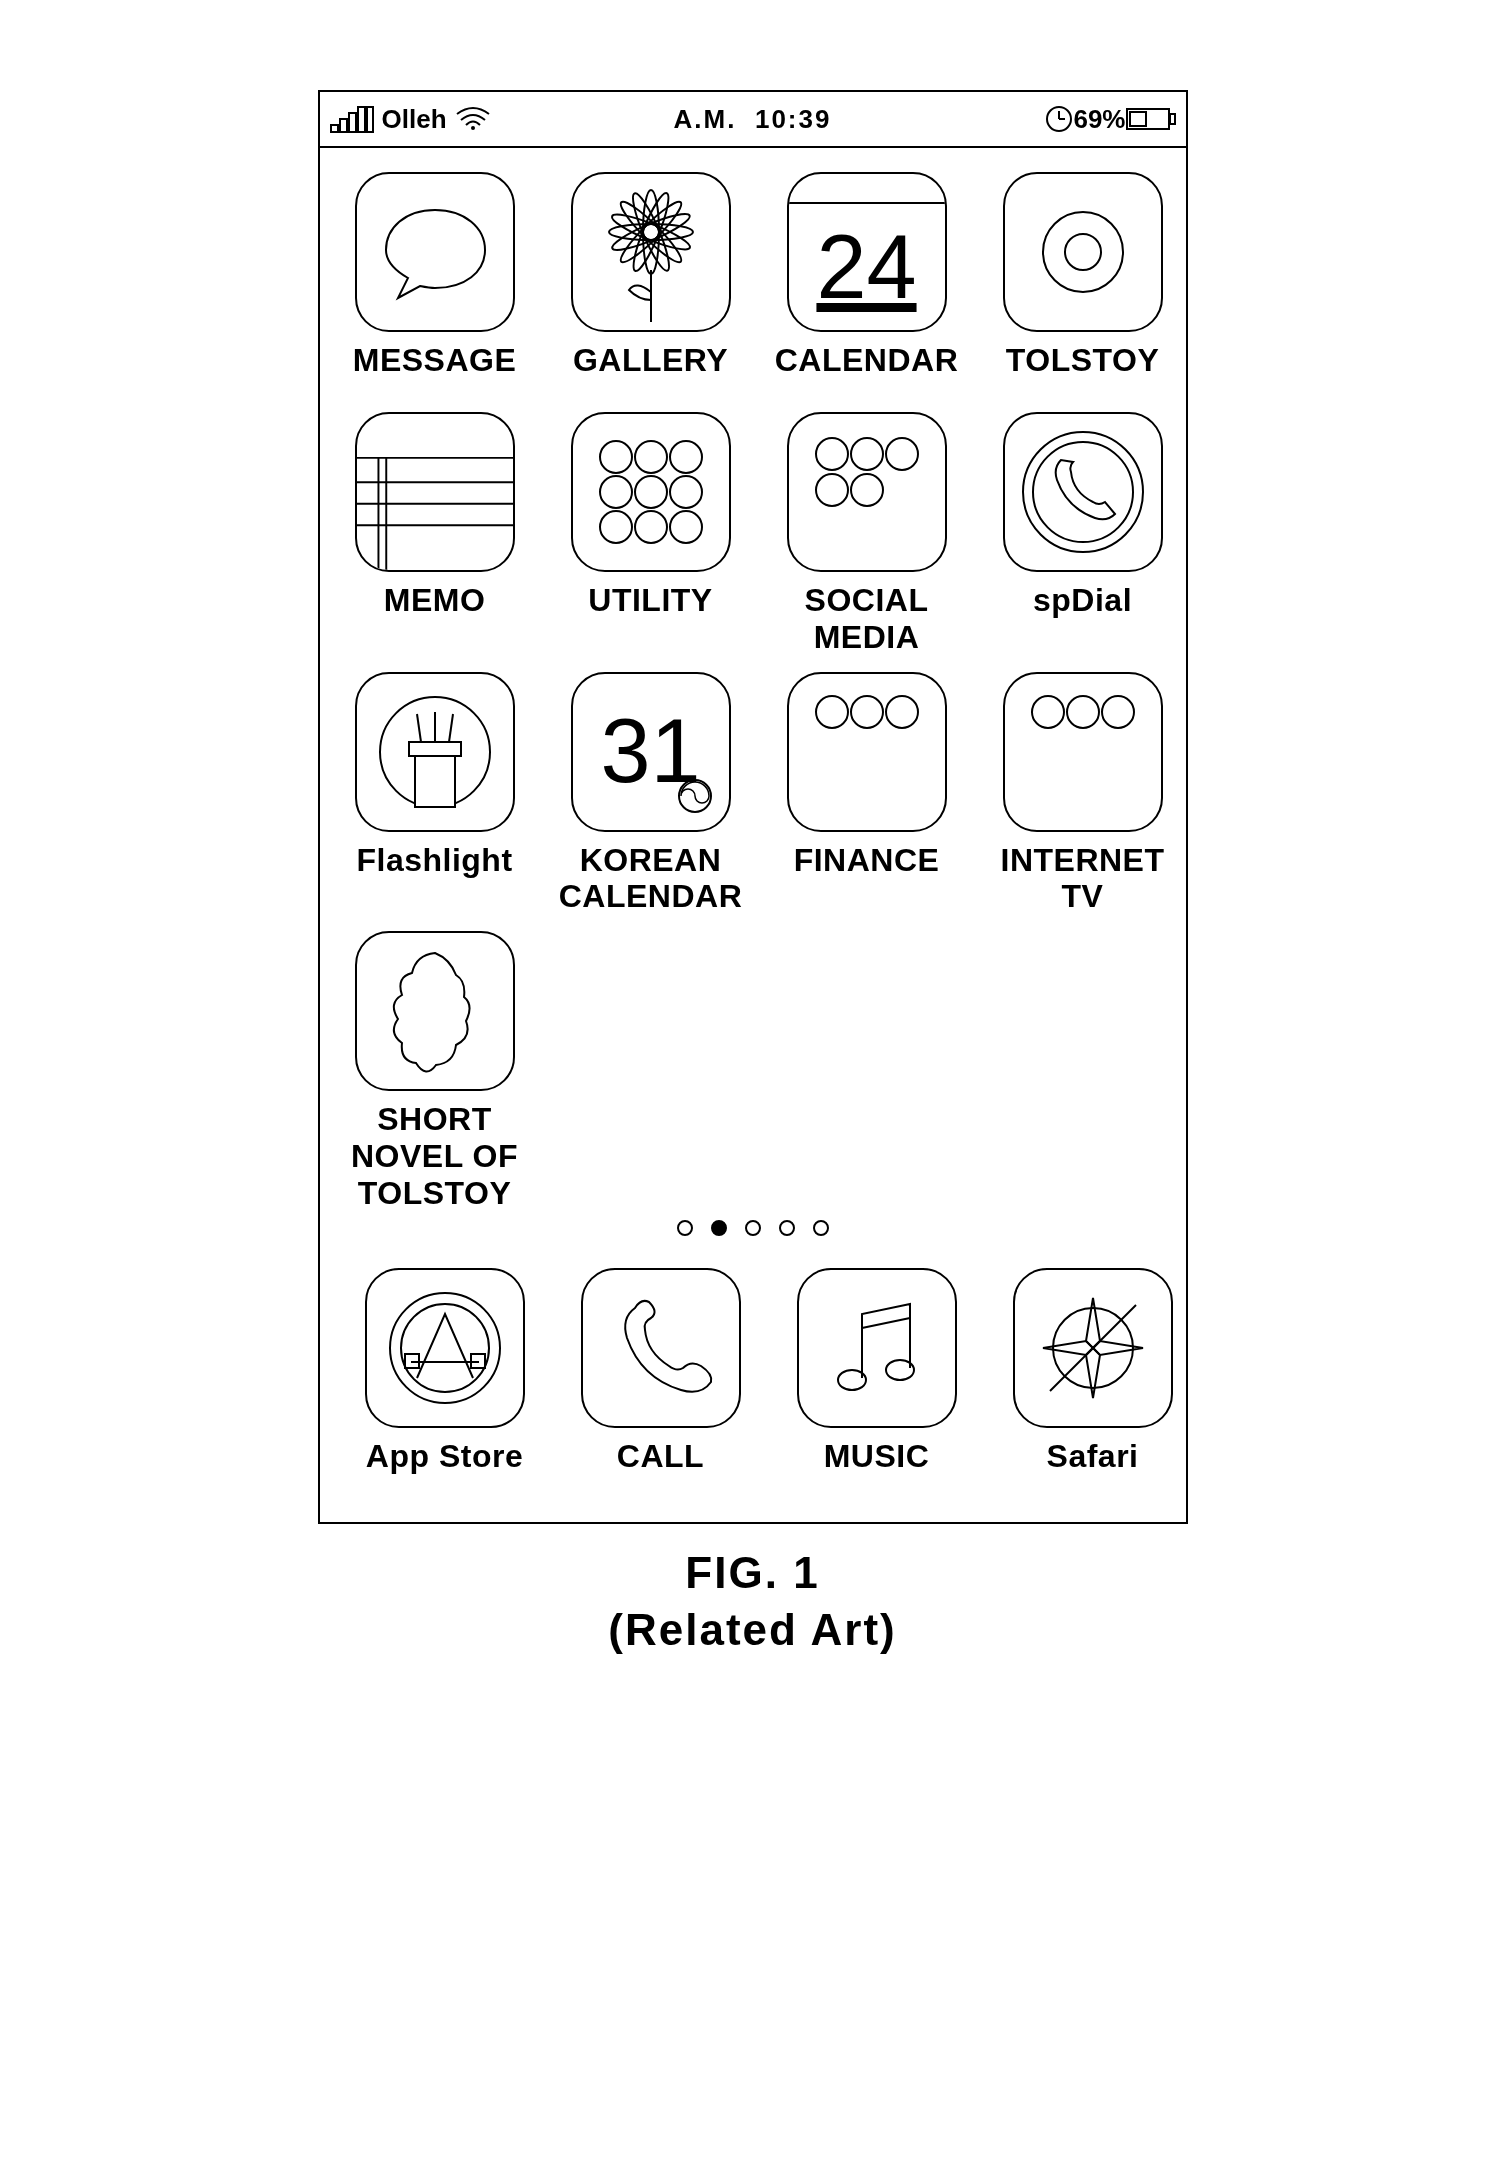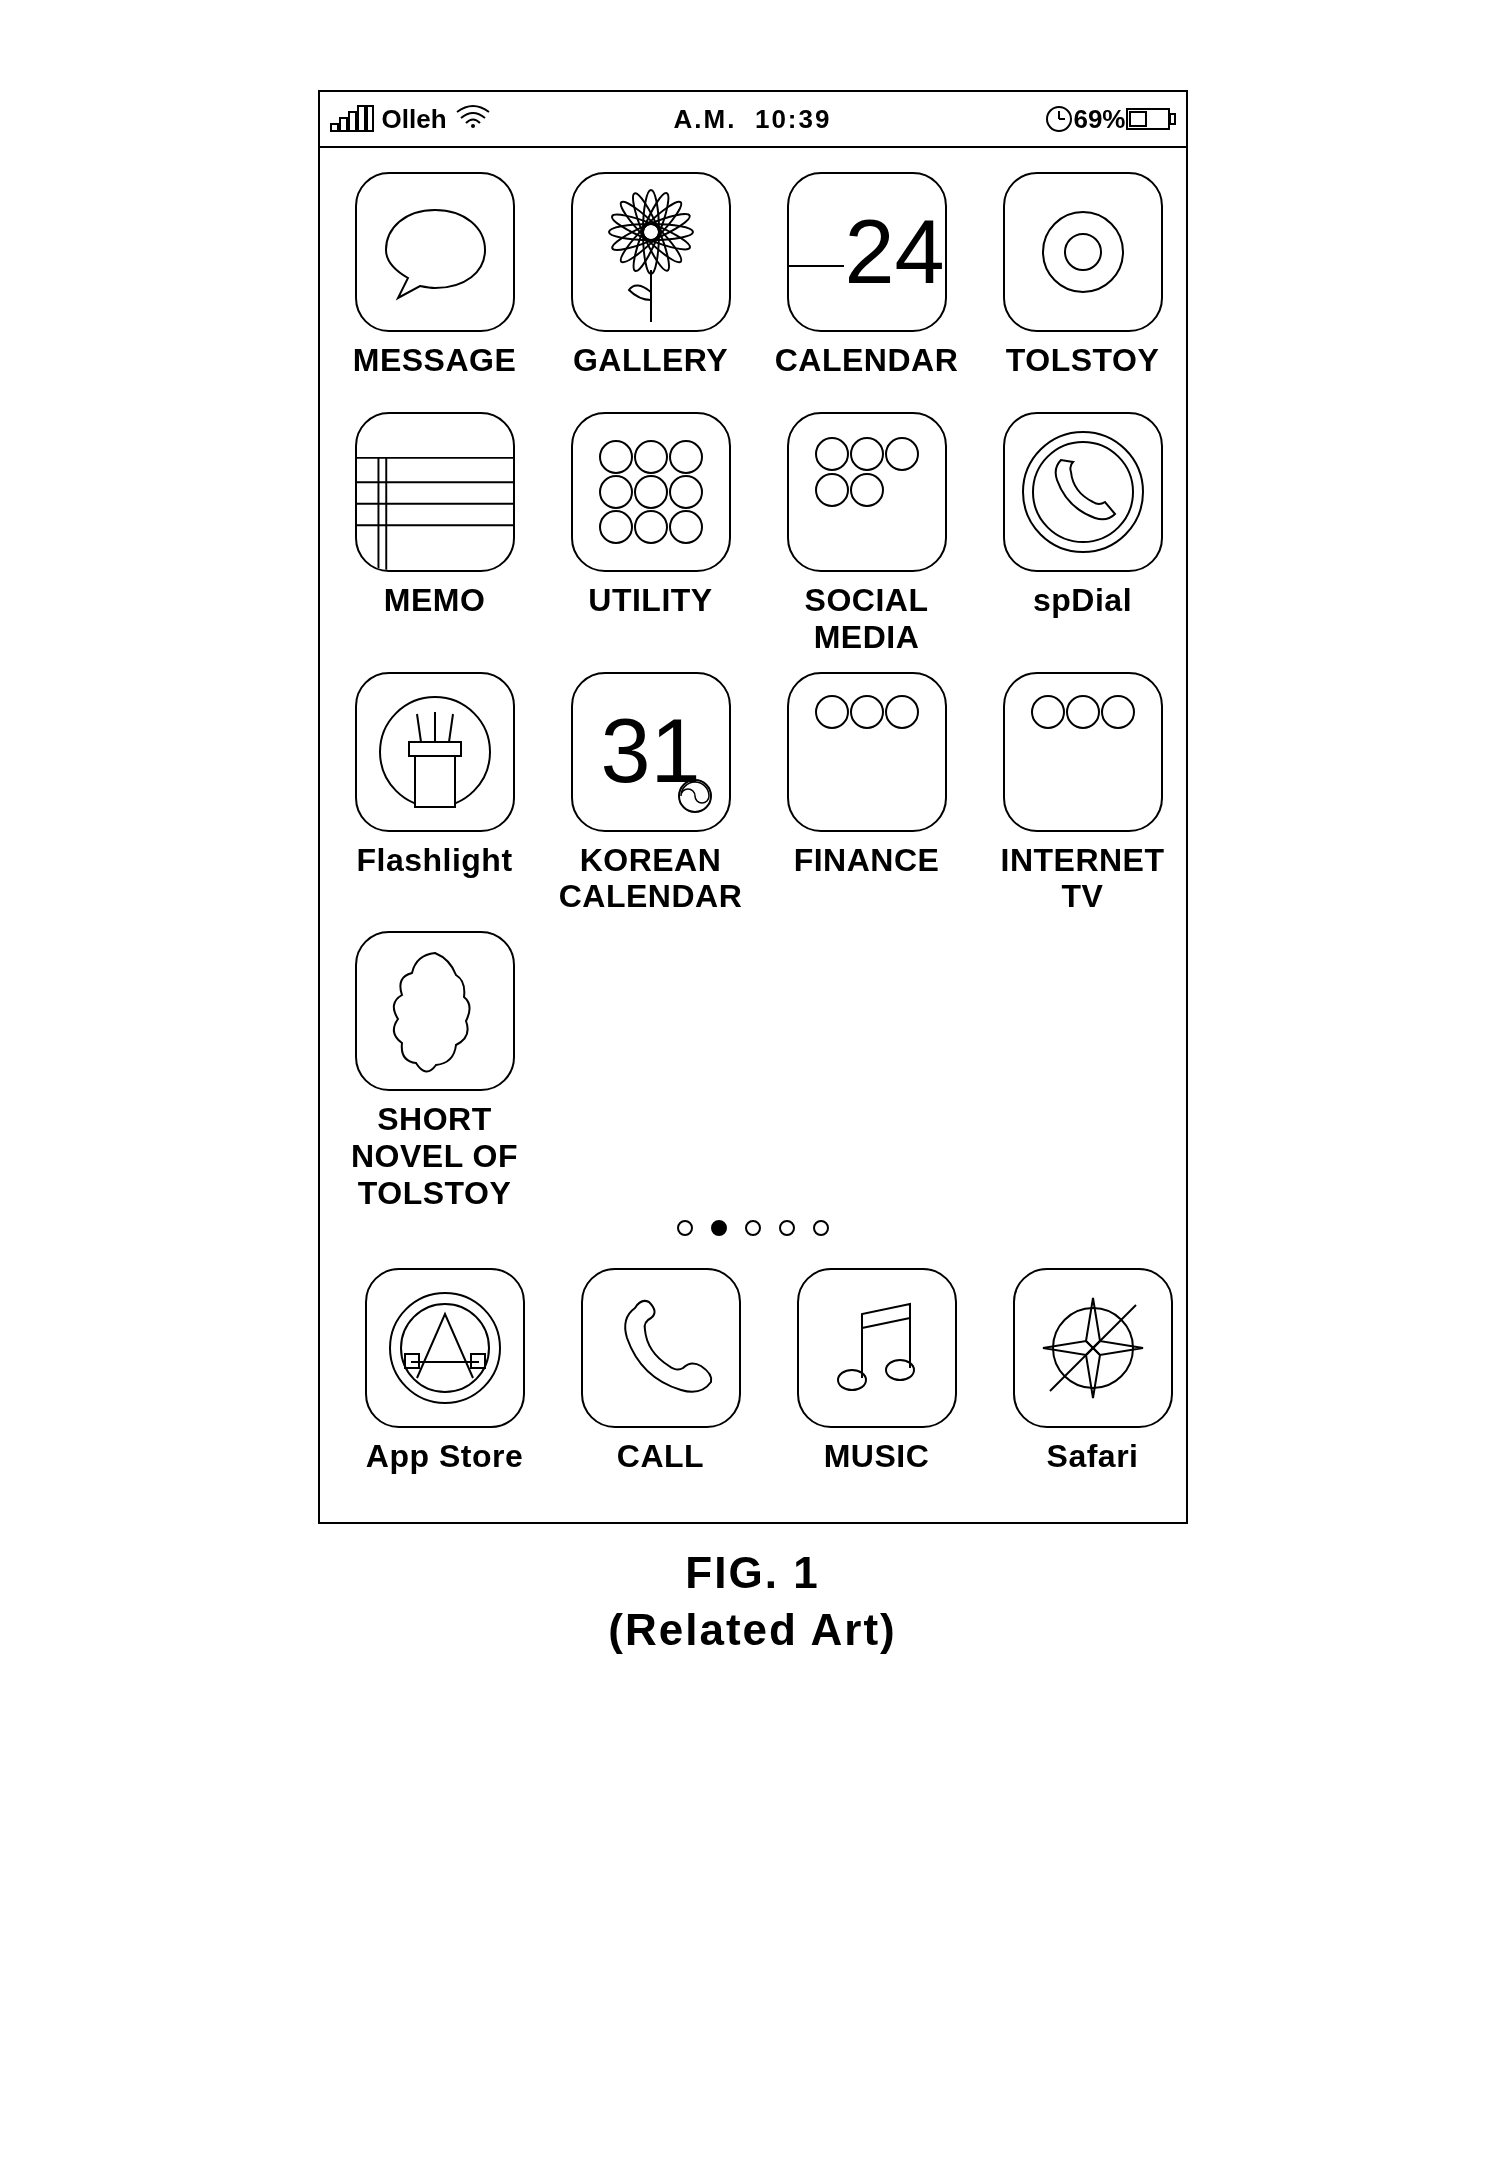--- a/index.html
+++ b/index.html
@@ -19,21 +19,21 @@
   }
   .status-bar {
     height: 56px;
     border-bottom: 2px solid #000;
     display: flex;
     align-items: center;
     padding: 0 10px;
     font-weight: bold;
     font-size: 26px;
   }
-  .sb-left { display:flex; gap:8px; flex:1; }
+  .sb-left { display:flex; align-items:center; gap:8px; flex:1; }
   .sb-center { flex:1; text-align:center; letter-spacing:2px; }
   .sb-right { display:flex; align-items:center; justify-content:flex-end; flex:1; }
   .carrier { font-weight:bold; }
   svg.icn { display:block; }
   .grid-area {
     padding: 24px 10px 10px 10px;
   }
   .grid {
     display: grid;
     grid-template-columns: repeat(4, 1fr);
@@ -162,21 +162,21 @@
                 <ellipse cx="70" cy="50" rx="8" ry="42" transform="rotate(157 70 50)"></ellipse>
               </g>
               <line x1="70" y1="88" x2="70" y2="140"></line>
               <path d="M70 110 Q55 98 48 108 Q58 118 70 118"></path>
             </g>
           </svg>
         </div>
         <div class="app-label">GALLERY</div>
       </div>
       <div class="app">
-        <div class="app-icon" style="flex-direction:row;">
+        <div class="app-icon" style="flex-direction:column;text-decoration:underline;">
           <div style="width:100%;height:30px;border-bottom:2px solid #000;"></div>
           <div class="cal-num" style="flex:1;display:flex;align-items:center;">24</div>
         </div>
         <div class="app-label">CALENDAR</div>
       </div>
       <div class="app">
         <div class="app-icon">
           <svg width="110" height="110" viewBox="0 0 110 110">
             <circle cx="55" cy="55" r="40" fill="none" stroke="#000" stroke-width="2"></circle>
             <circle cx="55" cy="55" r="18" fill="none" stroke="#000" stroke-width="2"></circle>

